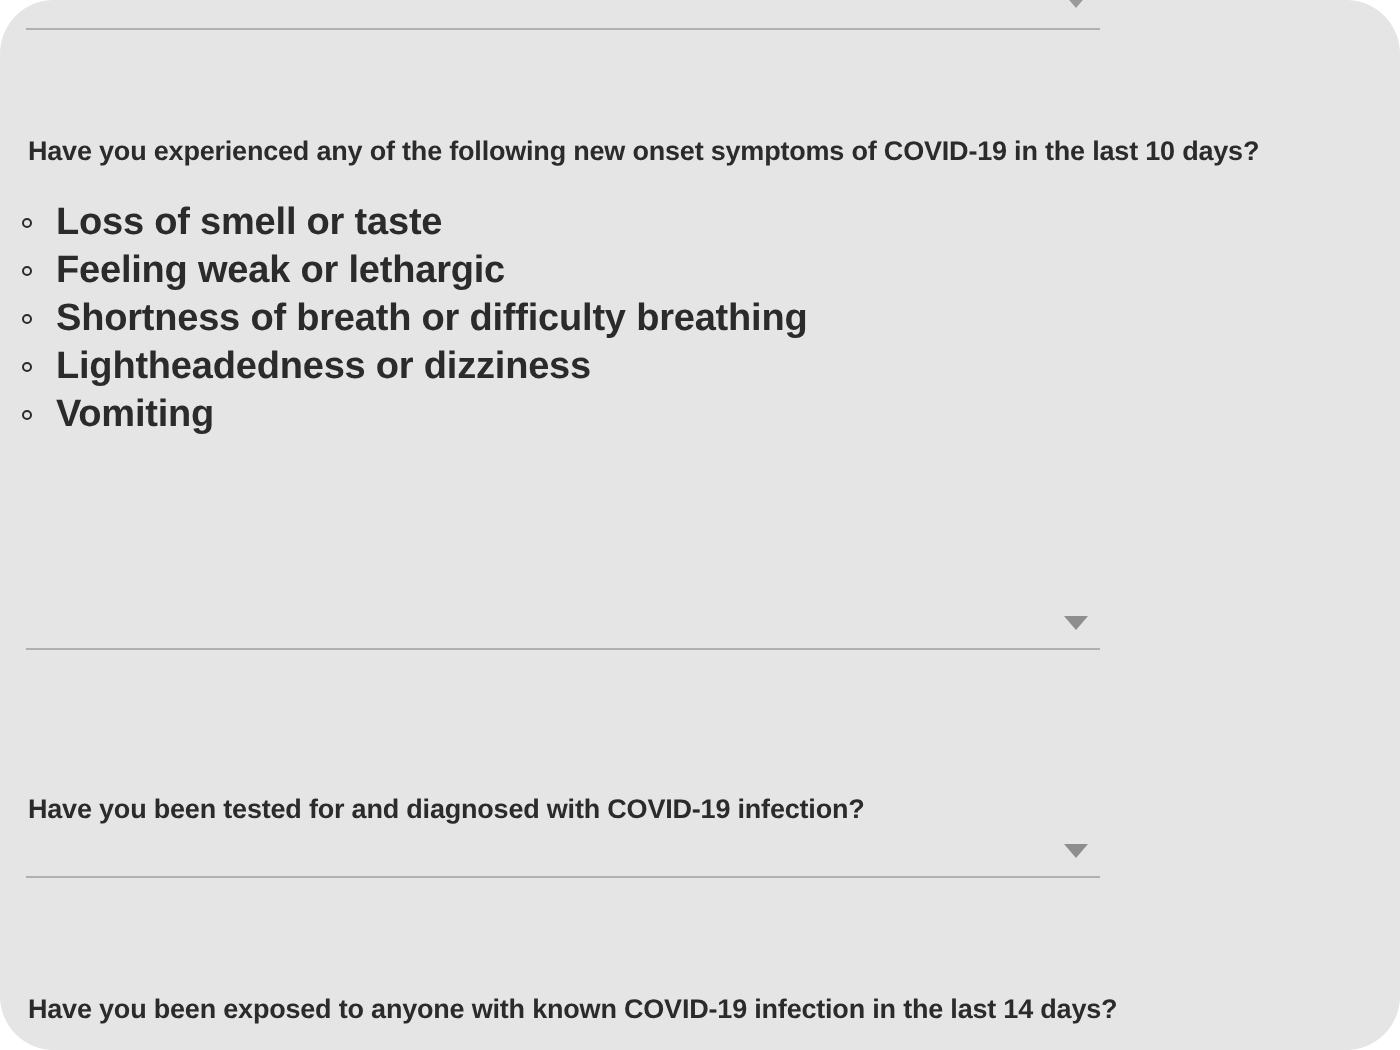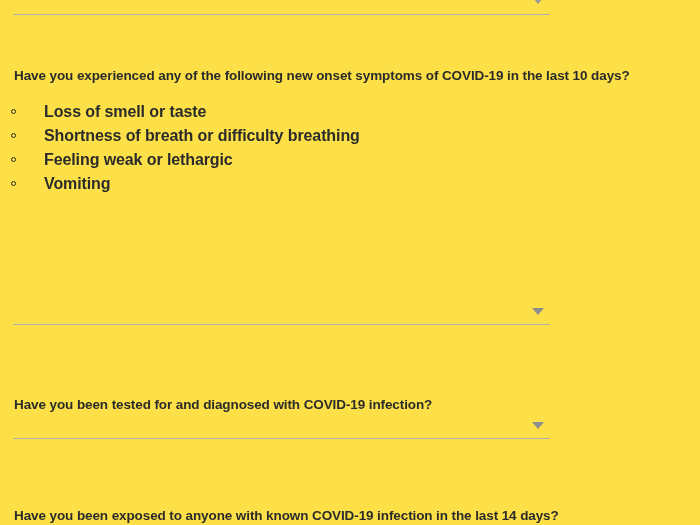--- a/index.html
+++ b/index.html
@@ -14,21 +14,22 @@
     font-family: "Liberation Sans", "DejaVu Sans", sans-serif;
     color: #2b2b2b;
     overflow: hidden;
     position: relative;
   }
 
   .form-page {
     position: relative;
     width: 700px;
     height: 525px;
-    background: #fde047;
+    background: #e5e5e5;
+    border-radius: 27px;
   }
 
   
   .field-underline {
     position: absolute;
     height: 0;
     border-bottom: 1px solid #b0b0b0;
   }
 
   
@@ -78,22 +79,22 @@
     left: 0;
     top: 100px;
     margin: 0;
     padding: 0;
     list-style: none;
   }
   .symptom-item {
     position: relative;
     height: 24px;
     line-height: 24px;
-    padding-left: 44px;
-    font-size: 16px;
+    padding-left: 28px;
+    font-size: 19px;
     font-weight: bold;
     letter-spacing: -0.1px;
     color: #2b2b2b;
     white-space: nowrap;
   }
   .bullet-icon {
     position: absolute;
     left: 11px;
     top: 9px;
     width: 5px;
@@ -128,46 +129,50 @@
     top: 6px;
     font-size: 13px;
     color: #2b2b2b;
     white-space: nowrap;
   }
 
   #q1-label { top: 67px; }
   #q1-select { top: 298px; }
   #q2-label { top: 382px; margin-top: 14px; }
   #q2-select { top: 412px; }
-  #q3-label { top: 496px; margin-top: 11px; }
+  #q3-label { top: 496px; }
 </style>
 </head>
 <body>
 
 <div class="form-page">
 
   <div class="top-partial-field">
     <span class="caret-icon"></span>
     <div class="field-underline"></div>
   </div>
 
   <div class="question-label" id="q1-label">Have you experienced any of the following new onset symptoms of COVID-19 in the last 10 days?</div>
 
   <ul class="symptom-list">
     <li class="symptom-item">
       <span class="bullet-icon"></span>
       <span class="symptom-text">Loss of smell or taste</span>
     </li>
     <li class="symptom-item">
       <span class="bullet-icon"></span>
+      <span class="symptom-text">Feeling weak or lethargic</span>
+    </li>
+    <li class="symptom-item">
+      <span class="bullet-icon"></span>
       <span class="symptom-text">Shortness of breath or difficulty breathing</span>
     </li>
     <li class="symptom-item">
       <span class="bullet-icon"></span>
-      <span class="symptom-text">Feeling weak or lethargic</span>
+      <span class="symptom-text">Lightheadedness or dizziness</span>
     </li>
     <li class="symptom-item">
       <span class="bullet-icon"></span>
       <span class="symptom-text">Vomiting</span>
     </li>
   </ul>
 
   <div class="select-field" id="q1-select">
     <span class="select-value"></span>
     <span class="caret-icon"></span>

